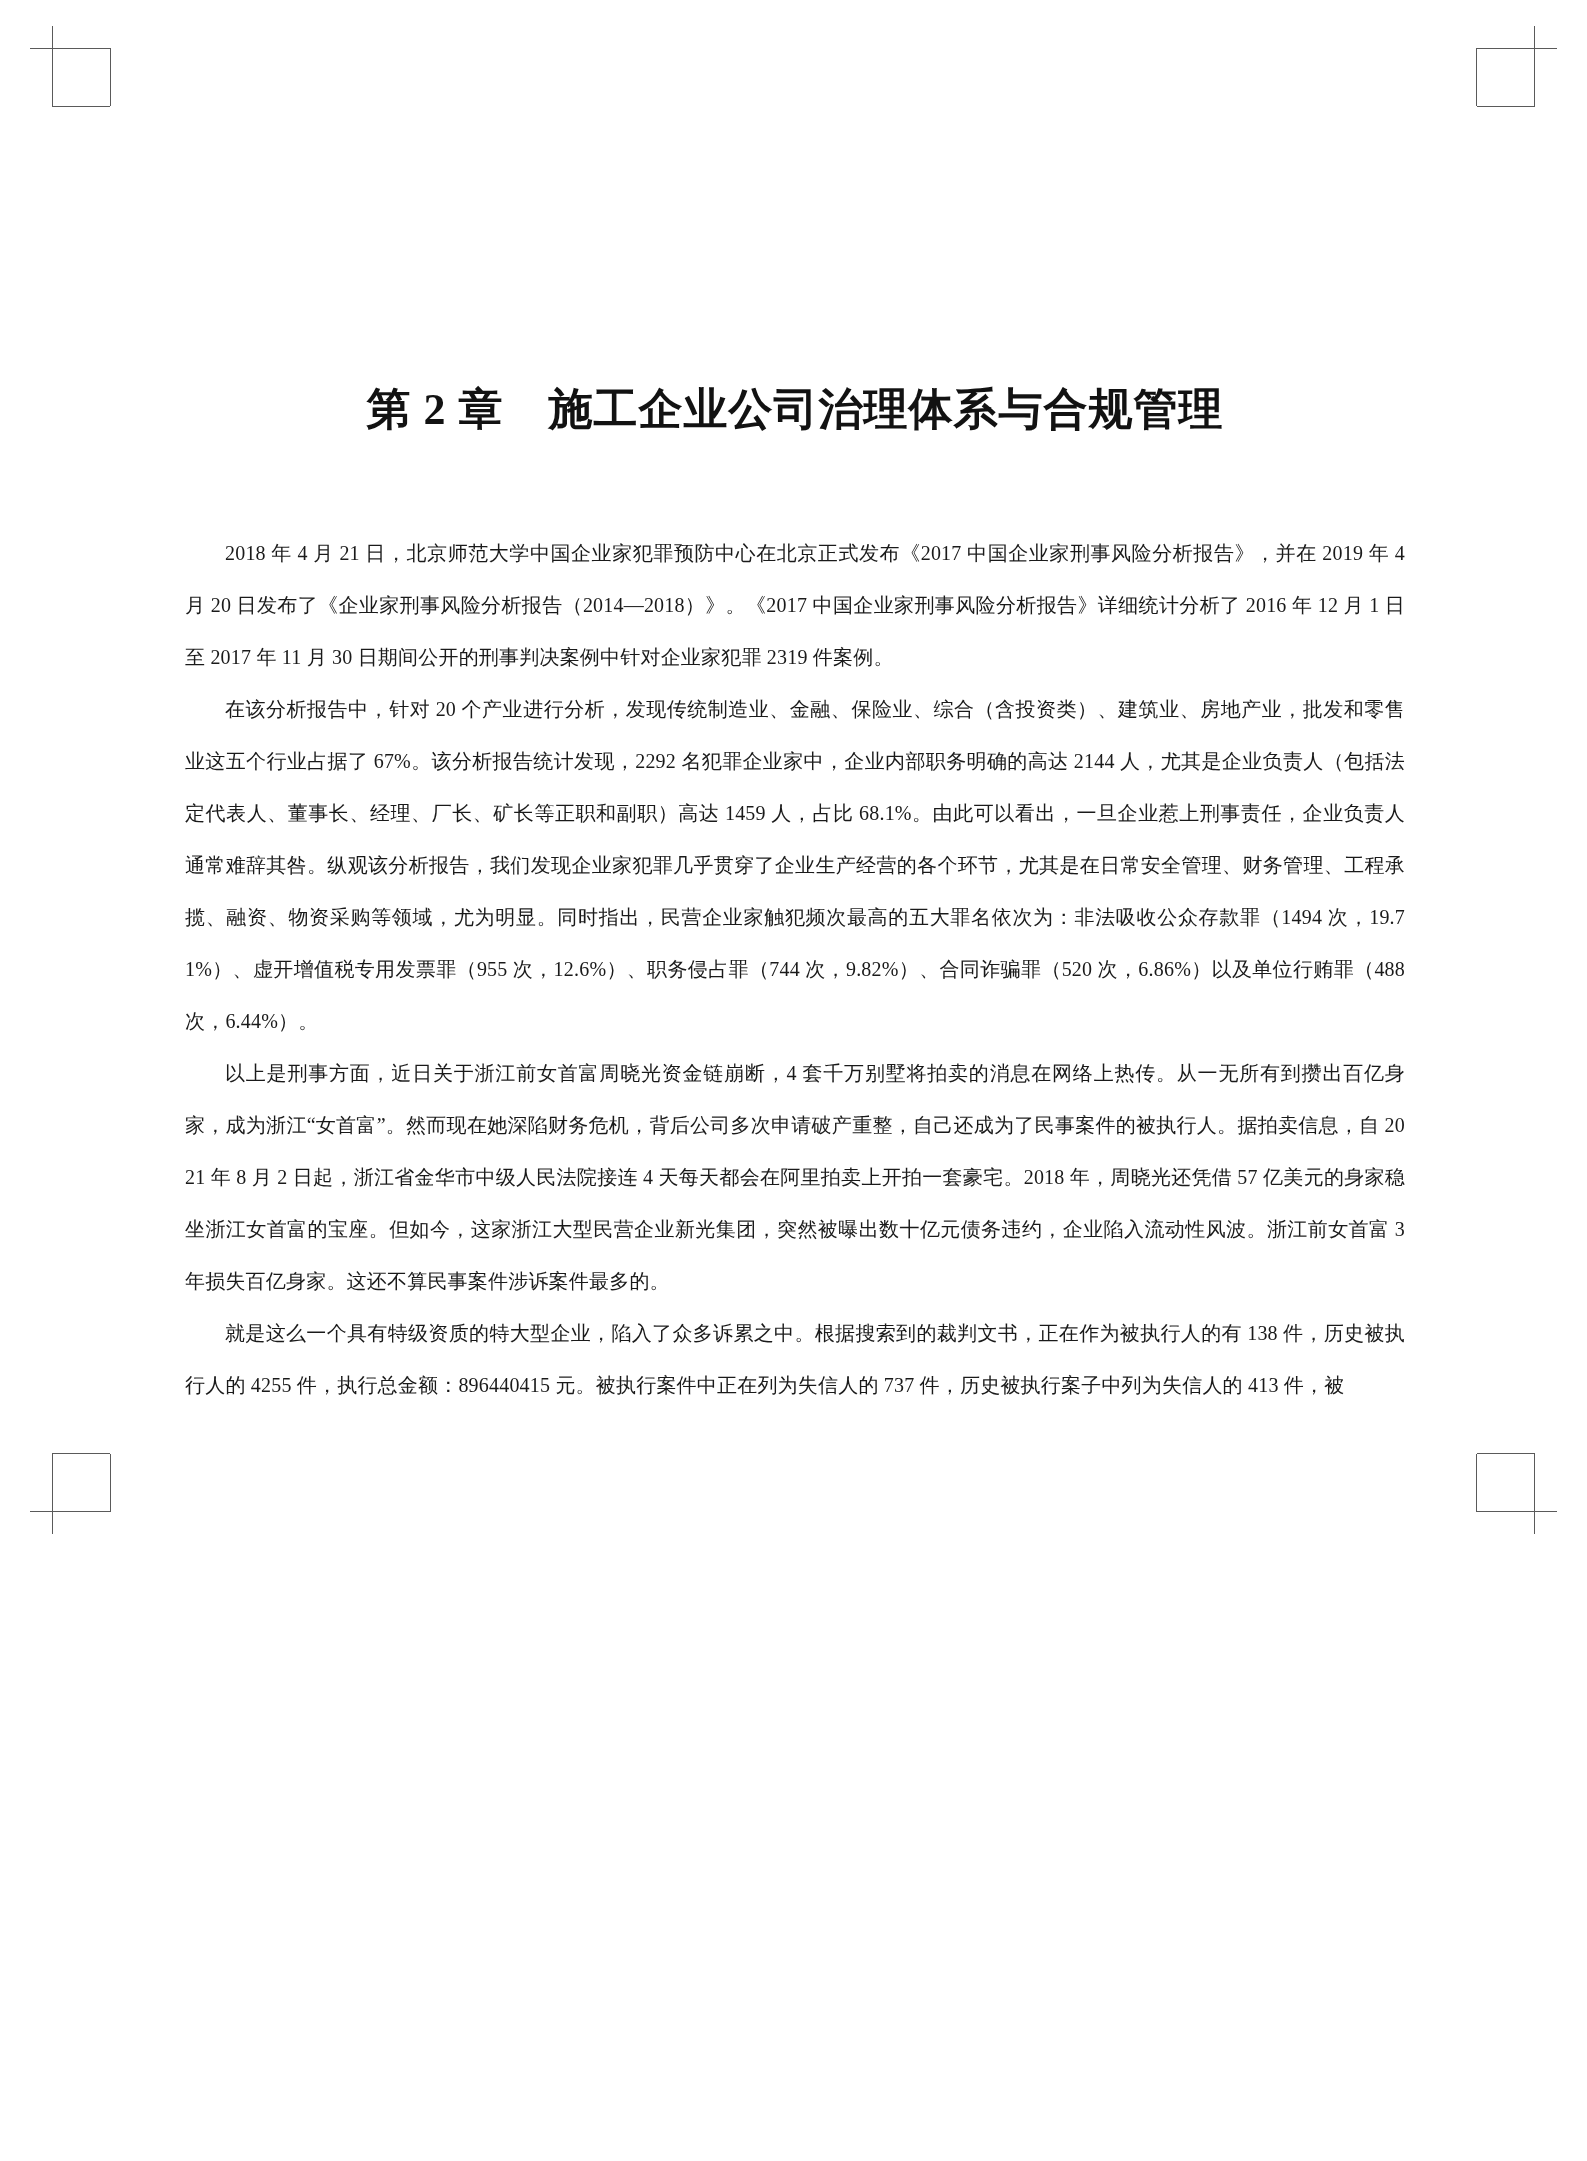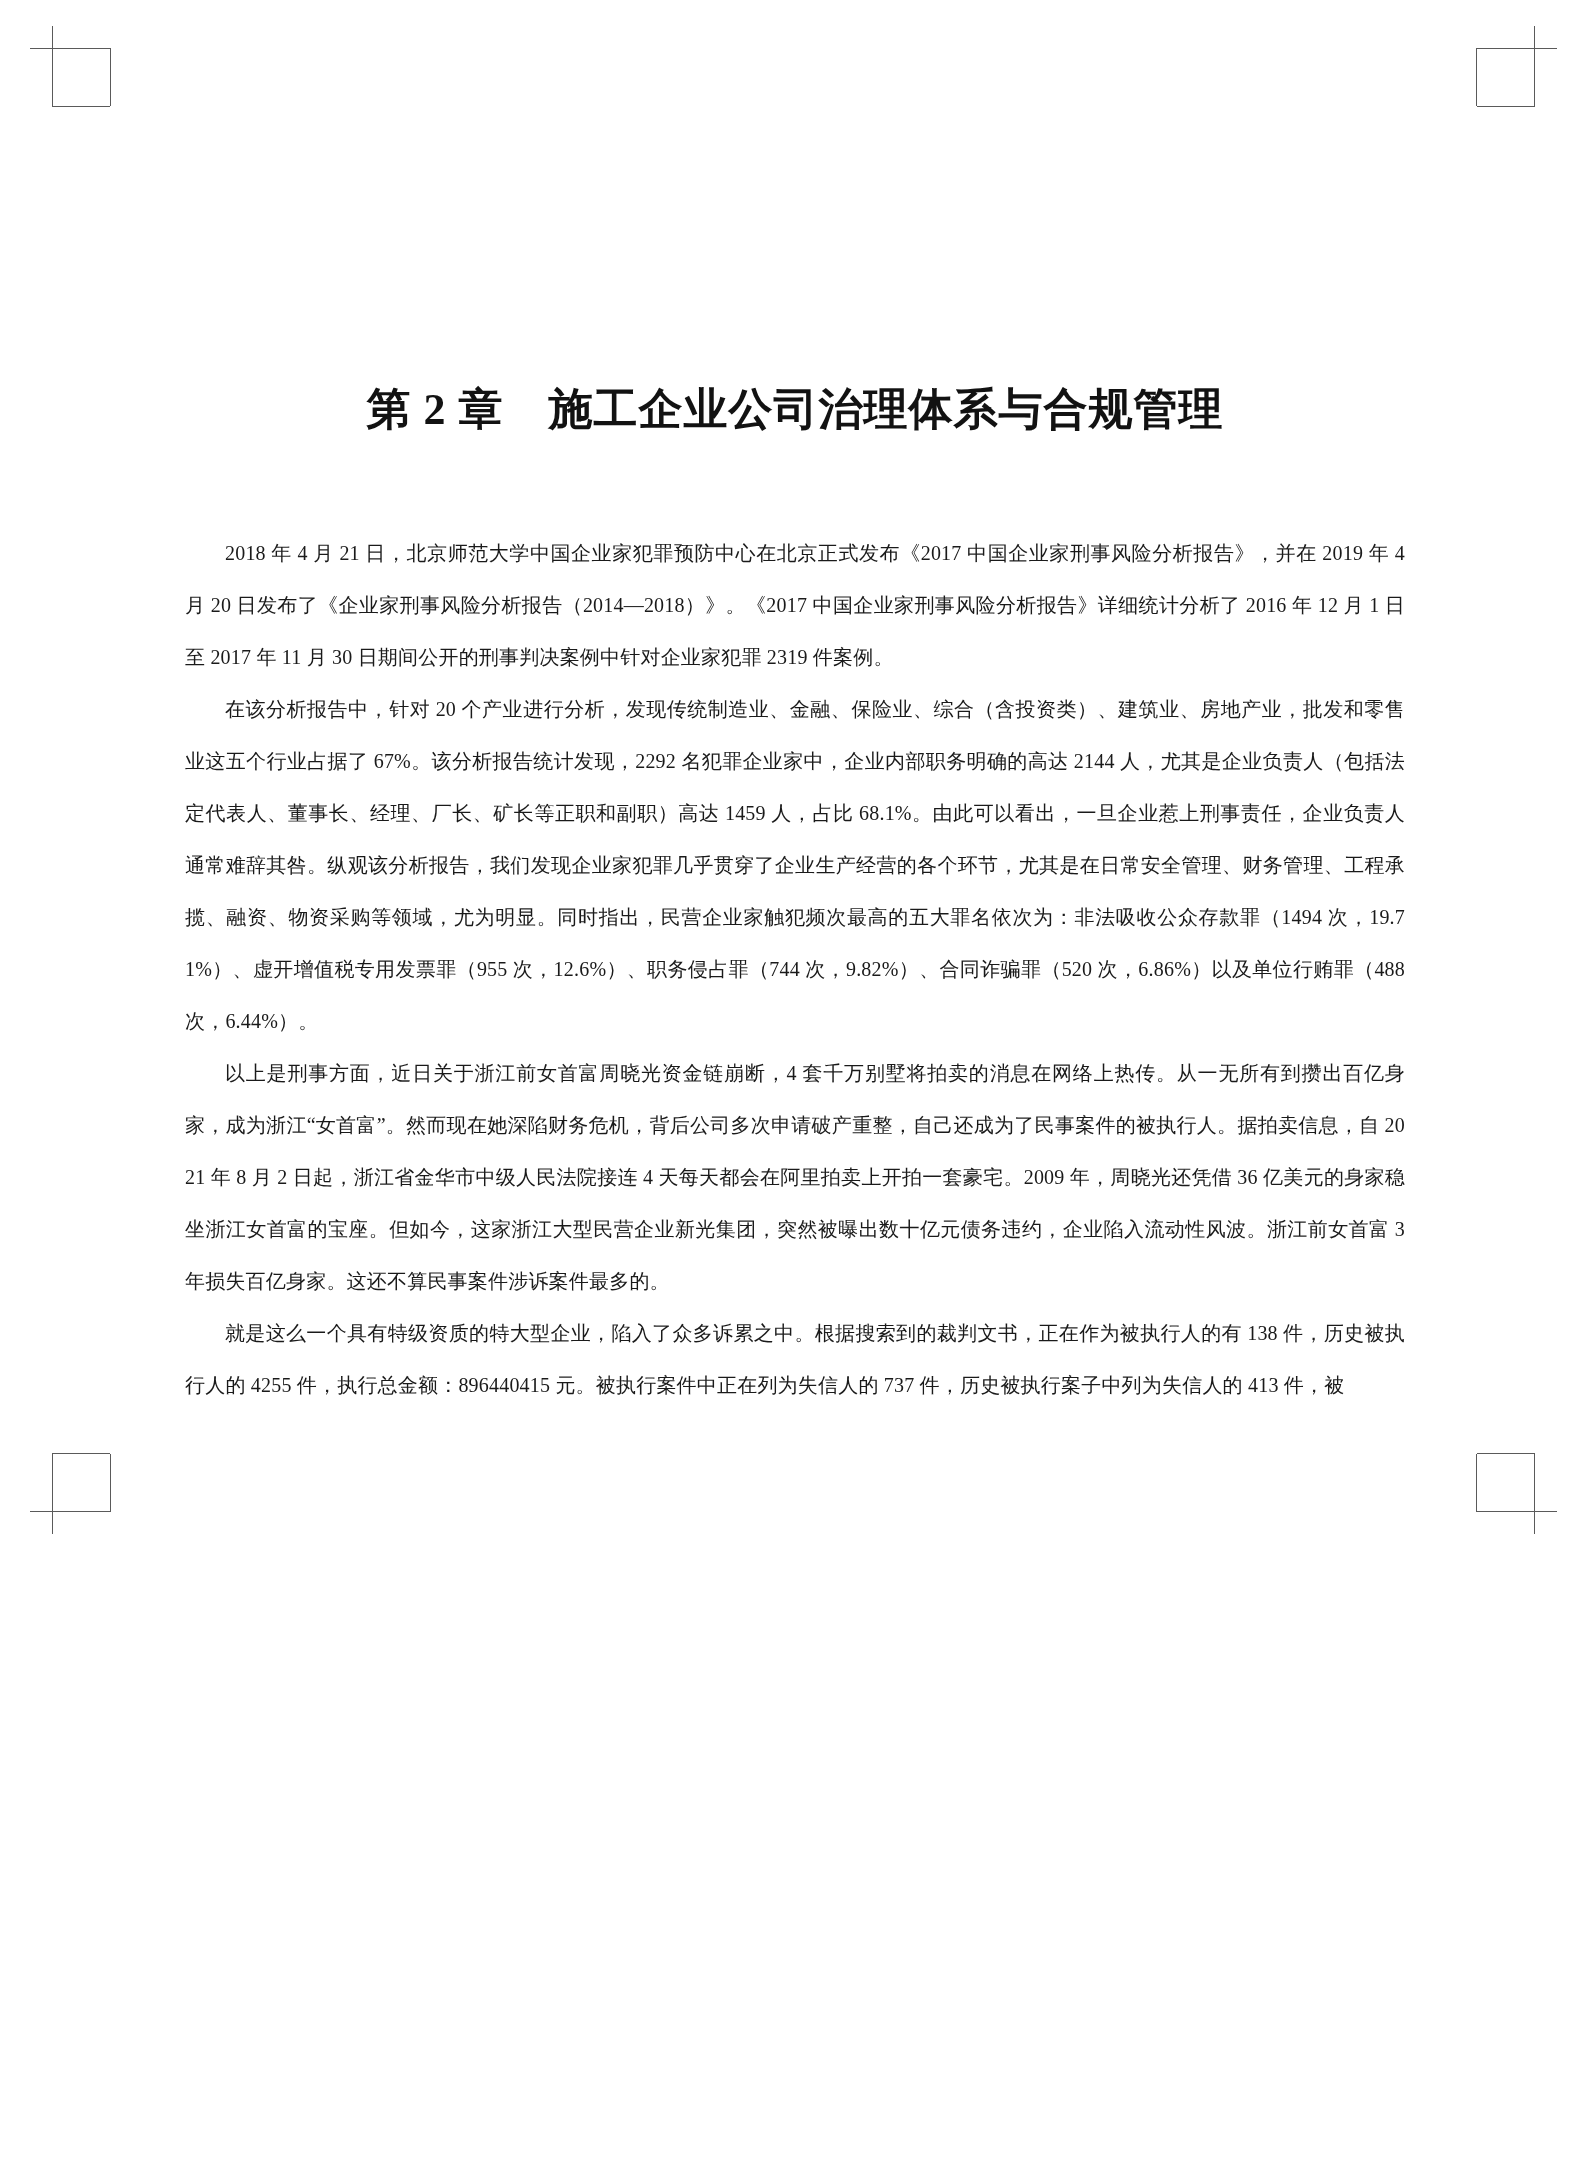--- a/index.html
+++ b/index.html
@@ -144,21 +144,21 @@
       <span class="h h2"></span>
   </div>
 
   <div class="content">
 
     <h1 class="chapter-title">第 2 章　施工企业公司治理体系与合规管理</h1>
 
     <div class="body-text">
       <p>2018 年 4 月 21 日，北京师范大学中国企业家犯罪预防中心在北京正式发布《2017 中国企业家刑事风险分析报告》，并在 2019 年 4 月 20 日发布了《企业家刑事风险分析报告（2014—2018）》。《2017 中国企业家刑事风险分析报告》详细统计分析了 2016 年 12 月 1 日至 2017 年 11 月 30 日期间公开的刑事判决案例中针对企业家犯罪 2319 件案例。</p>
       <p>在该分析报告中，针对 20 个产业进行分析，发现传统制造业、金融、保险业、综合（含投资类）、建筑业、房地产业，批发和零售业这五个行业占据了 67%。该分析报告统计发现，2292 名犯罪企业家中，企业内部职务明确的高达 2144 人，尤其是企业负责人（包括法定代表人、董事长、经理、厂长、矿长等正职和副职）高达 1459 人，占比 68.1%。由此可以看出，一旦企业惹上刑事责任，企业负责人通常难辞其咎。纵观该分析报告，我们发现企业家犯罪几乎贯穿了企业生产经营的各个环节，尤其是在日常安全管理、财务管理、工程承揽、融资、物资采购等领域，尤为明显。同时指出，民营企业家触犯频次最高的五大罪名依次为：非法吸收公众存款罪（1494 次，19.71%）、虚开增值税专用发票罪（955 次，12.6%）、职务侵占罪（744 次，9.82%）、合同诈骗罪（520 次，6.86%）以及单位行贿罪（488 次，6.44%）。</p>
-      <p>以上是刑事方面，近日关于浙江前女首富周晓光资金链崩断，4 套千万别墅将拍卖的消息在网络上热传。从一无所有到攒出百亿身家，成为浙江“女首富”。然而现在她深陷财务危机，背后公司多次申请破产重整，自己还成为了民事案件的被执行人。据拍卖信息，自 2021 年 8 月 2 日起，浙江省金华市中级人民法院接连 4 天每天都会在阿里拍卖上开拍一套豪宅。2009 年，周晓光还凭借 36 亿美元的身家稳坐浙江女首富的宝座。但如今，这家浙江大型民营企业新光集团，突然被曝出数十亿元债务违约，企业陷入流动性风波。浙江前女首富 3 年损失百亿身家。这还不算民事案件涉诉案件最多的。</p>
+      <p>以上是刑事方面，近日关于浙江前女首富周晓光资金链崩断，4 套千万别墅将拍卖的消息在网络上热传。从一无所有到攒出百亿身家，成为浙江“女首富”。然而现在她深陷财务危机，背后公司多次申请破产重整，自己还成为了民事案件的被执行人。据拍卖信息，自 2021 年 8 月 2 日起，浙江省金华市中级人民法院接连 4 天每天都会在阿里拍卖上开拍一套豪宅。2018 年，周晓光还凭借 57 亿美元的身家稳坐浙江女首富的宝座。但如今，这家浙江大型民营企业新光集团，突然被曝出数十亿元债务违约，企业陷入流动性风波。浙江前女首富 3 年损失百亿身家。这还不算民事案件涉诉案件最多的。</p>
       <p>就是这么一个具有特级资质的特大型企业，陷入了众多诉累之中。根据搜索到的裁判文书，正在作为被执行人的有 138 件，历史被执行人的 4255 件，执行总金额：896440415 元。被执行案件中正在列为失信人的 737 件，历史被执行案子中列为失信人的 413 件，被</p>
     </div>
 
   </div>
 
   <div class="folio">8</div>
 
   <div class="printer-footer">
     <div class="slug">38800.indd   8</div>
     <div class="stamp">2022/4/23   13:55:41</div>

